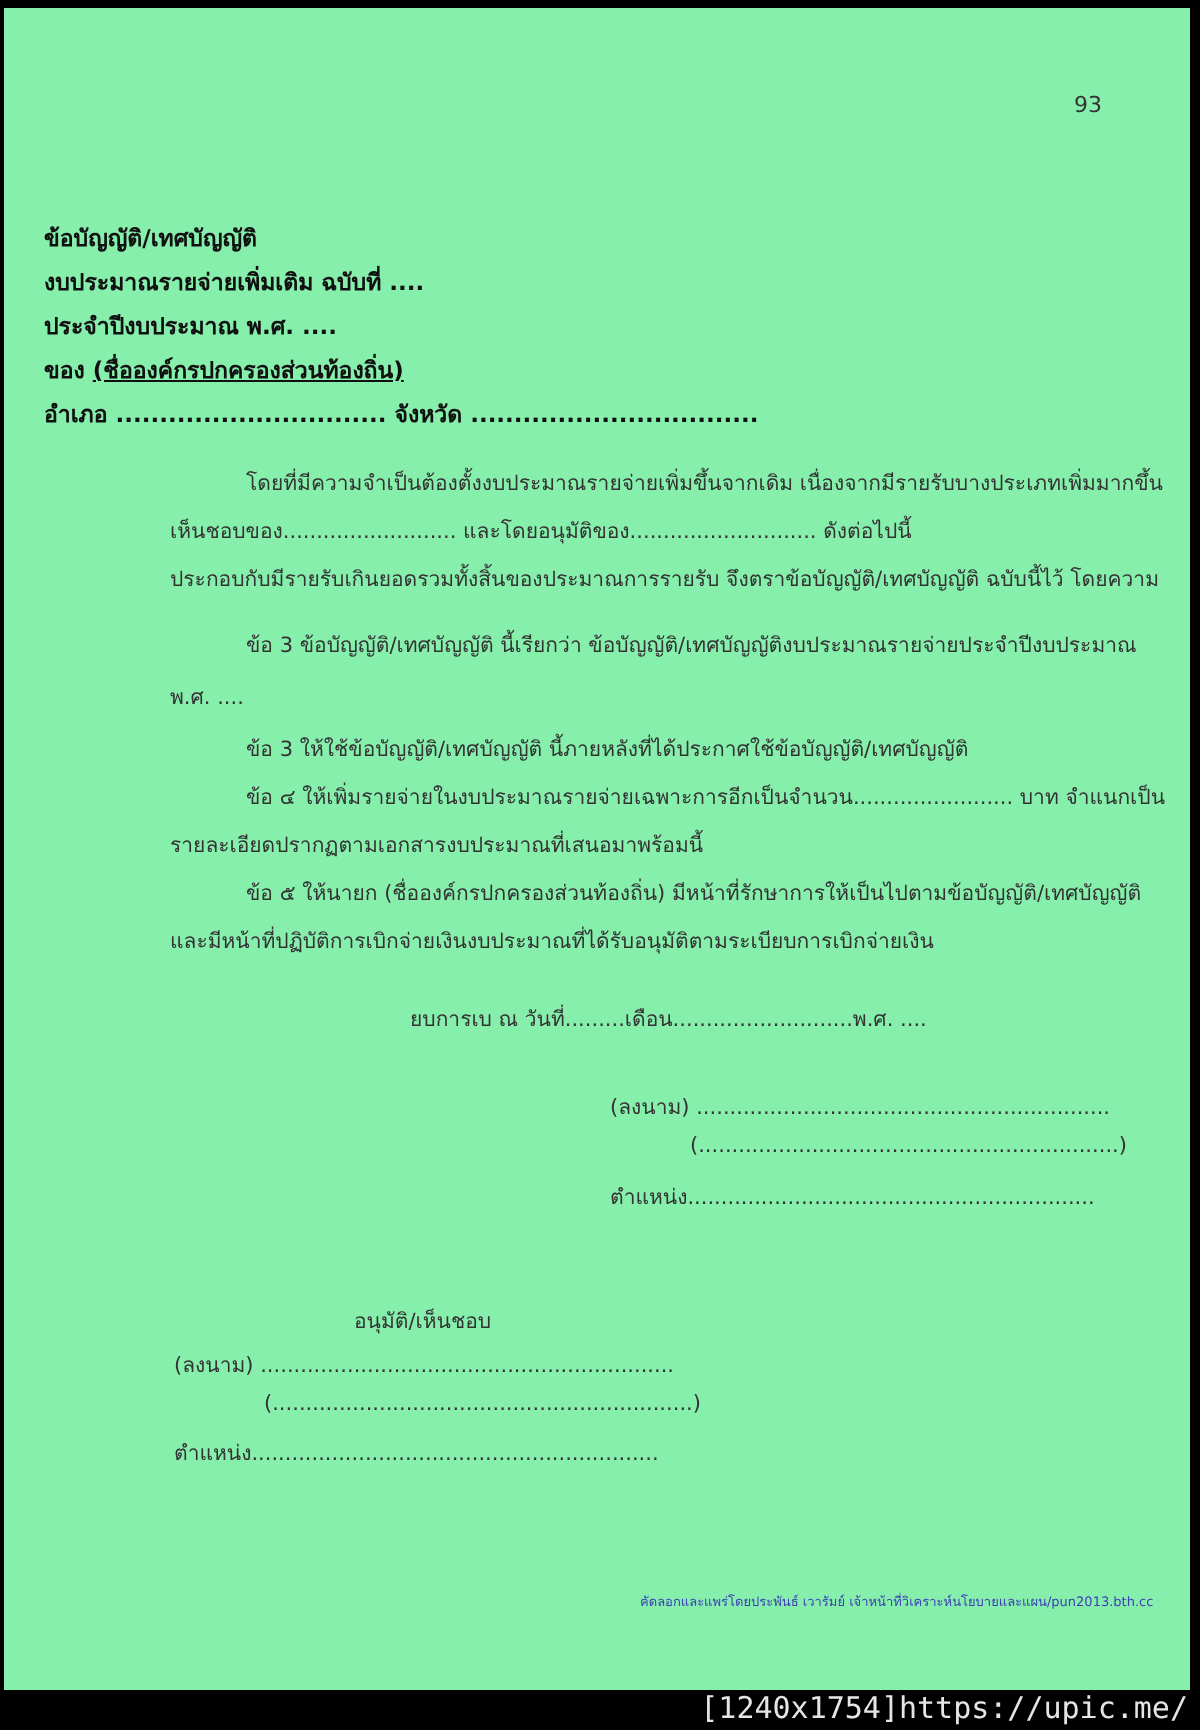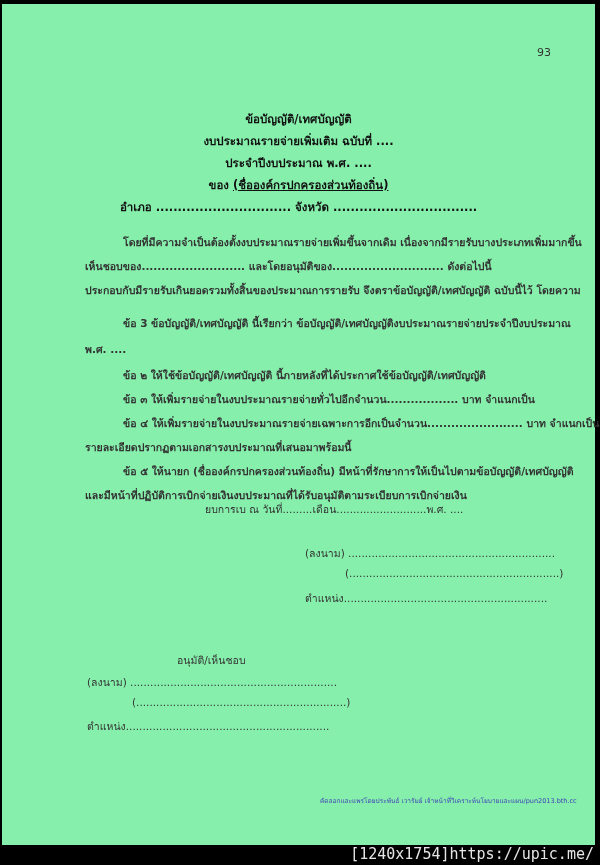--- a/index.html
+++ b/index.html
@@ -5,25 +5,25 @@
   html, body { margin: 0; padding: 0; }
   body {
     width: 600px; height: 865px; background: #000; position: relative; overflow: hidden;
     font-family: "DejaVu Sans", sans-serif; color: #222;
   }
   .page {
     position: absolute; left: 2px; top: 4px; width: 593px; height: 841px;
     background: #86efac;
   }
   .page-number { position: absolute; right: 44px; top: 42px; font-size: 11px; color: #333; }
-  .title-block { position: absolute; left: 0; right: 0; top: 104px; text-align: center; font-weight: bold; font-size: 11.5px; color: #111; }
+  .title-block { position: absolute; left: 0; right: 0; top: 104px; font-weight: bold; font-size: 11.5px; color: #111; padding-left: 20px; }
   .title-block div { height: 22px; line-height: 22px; }
   .u { text-decoration: underline; }
   .body-text { position: absolute; left: 83px; width: 440px; font-size: 10.5px; color: #333; line-height: 24px; }
-  .line { white-space: nowrap; height: 24px; overflow: visible; font-weight: bold; }
+  .line { white-space: nowrap; height: 24px; overflow: visible; }
   .indent { padding-left: 38px; }
   .sig { position: absolute; font-size: 10.5px; color: #333; white-space: nowrap; }
   .footer-credit { position: absolute; left: 318px; top: 792px; font-size: 6.5px; color: #3d3db8; white-space: nowrap; }
   .watermark { position: absolute; right: 6px; bottom: 2px; color: #e5e5e5; font-family: "DejaVu Sans Mono", monospace; font-size: 15px; white-space: nowrap; }
 </style>
 </head>
 <body>
 
 <div class="page">
   <div class="page-number">93</div>
@@ -35,22 +35,21 @@
     <div><span>ของ </span><span class="u">(ชื่อองค์กรปกครองส่วนท้องถิ่น)</span></div>
     <div>อำเภอ ............................... จังหวัด .................................</div>
   </div>
 
   <div class="body-text" style="top:226px">
     <div class="line indent">โดยที่มีความจำเป็นต้องตั้งงบประมาณรายจ่ายเพิ่มขึ้นจากเดิม เนื่องจากมีรายรับบางประเภทเพิ่มมากขึ้น</div>
     <div class="line">เห็นชอบของ.......................... และโดยอนุมัติของ............................ ดังต่อไปนี้</div>
     <div class="line">ประกอบกับมีรายรับเกินยอดรวมทั้งสิ้นของประมาณการรายรับ จึงตราข้อบัญญัติ/เทศบัญญัติ ฉบับนี้ไว้ โดยความ</div>
     <div class="line indent" style="margin-top:9px">ข้อ 3 ข้อบัญญัติ/เทศบัญญัติ นี้เรียกว่า ข้อบัญญัติ/เทศบัญญัติงบประมาณรายจ่ายประจำปีงบประมาณ</div>
     <div class="line" style="margin-top:2px">พ.ศ. ....</div>
-    <div class="line indent" style="margin-top:2px">ข้อ ๒ ให้ใช้ข้อบัญญัติ/เทศบัญญัติ นี้ภายหลังที่ได้ประกาศใช้ข้อบัญญัติ/เทศบัญญัติ</div>
-    <div class="line indent">ข้อ ๓ ให้เพิ่มรายจ่ายในงบประมาณรายจ่ายทั่วไปอีกจำนวน.................. บาท จำแนกเป็น</div>
+    <div class="line indent" style="margin-top:2px">ข้อ 3 ให้ใช้ข้อบัญญัติ/เทศบัญญัติ นี้ภายหลังที่ได้ประกาศใช้ข้อบัญญัติ/เทศบัญญัติ</div>
     <div class="line indent">ข้อ ๔ ให้เพิ่มรายจ่ายในงบประมาณรายจ่ายเฉพาะการอีกเป็นจำนวน........................ บาท จำแนกเป็น</div>
     <div class="line">รายละเอียดปรากฏตามเอกสารงบประมาณที่เสนอมาพร้อมนี้</div>
     <div class="line indent">ข้อ ๕ ให้นายก (ชื่อองค์กรปกครองส่วนท้องถิ่น) มีหน้าที่รักษาการให้เป็นไปตามข้อบัญญัติ/เทศบัญญัติ</div>
     <div class="line">และมีหน้าที่ปฏิบัติการเบิกจ่ายเงินงบประมาณที่ได้รับอนุมัติตามระเบียบการเบิกจ่ายเงิน</div>
   </div>
 
   <div class="sig" style="left:203px; top:497px">ยบการเบ ณ วันที่.........เดือน...........................พ.ศ. ....</div>
 
   <div class="sig" style="left:303px; top:541px">(ลงนาม) ..............................................................</div>
   <div class="sig" style="left:343px; top:563px">(...............................................................)</div>

